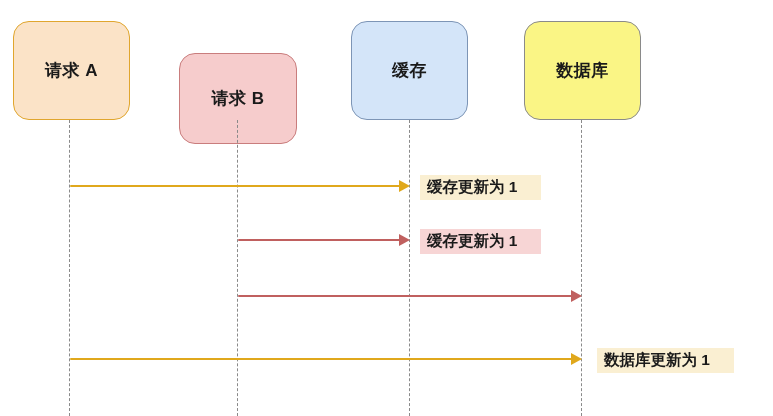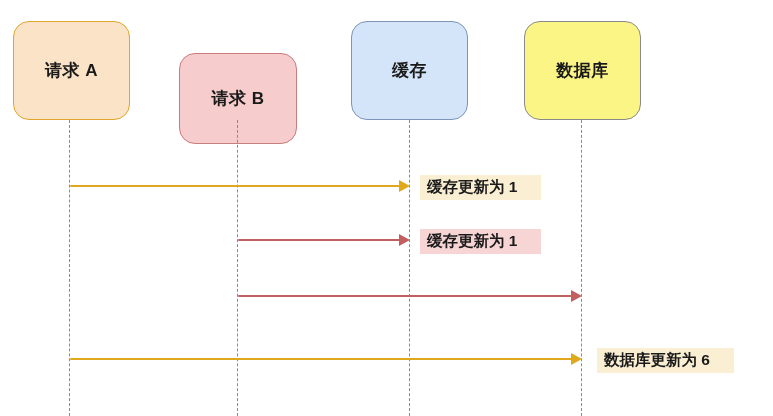--- a/index.html
+++ b/index.html
@@ -98,15 +98,15 @@
 
   <div class="message-line" style="left: 238px; top: 238.8px; width: 163px; background: rgb(192, 96, 95);"></div>
   <div class="message-head" style="left: 399px; top: 233.5px; border-left: 11px solid rgb(192, 96, 95);"></div>
   <div class="message-label" style="left: 420px; top: 229px; background: rgb(247, 213, 213);">缓存更新为 1</div>
 
   <div class="message-line" style="left: 238px; top: 294.8px; width: 335px; background: rgb(192, 96, 95);"></div>
   <div class="message-head" style="left: 571px; top: 289.5px; border-left: 11px solid rgb(192, 96, 95);"></div>
 
   <div class="message-line" style="left: 70px; top: 357.8px; width: 503px; background: rgb(224, 168, 28);"></div>
   <div class="message-head" style="left: 571px; top: 352.5px; border-left: 11px solid rgb(224, 168, 28);"></div>
-  <div class="message-label" style="left: 597px; top: 348px; background: rgb(250, 239, 210);">数据库更新为 6</div>
+  <div class="message-label" style="left: 597px; top: 348px; background: rgb(250, 239, 210);">数据库更新为 1</div>
 
 </div>
 
 </body></html>

